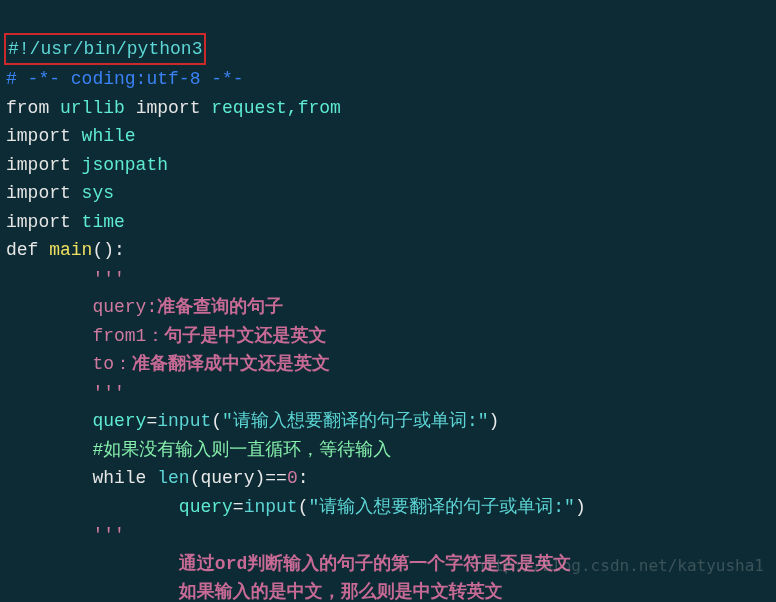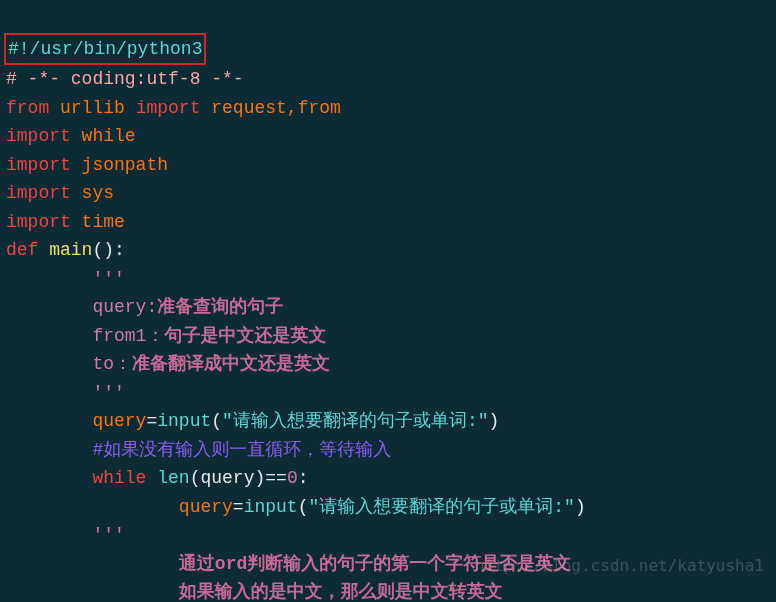--- a/index.html
+++ b/index.html
@@ -18,29 +18,29 @@
     white-space: pre;
     color: #e9e9e9;
   }
   .highlight-box {
     border: 2px solid #cc2a2a;
     display: inline-block;
     padding: 0 2px;
     margin-left: -2px;
   }
   .c-cyan    { color: #5dd6d6; text-align: center; }
-  .c-comment { color: #fca5a5; }
-  .c-keyword { color: #ef4444; }
-  .c-module  { color: #f97316; margin-top: 20px; }
+  .c-comment { color: #3b82f6; }
+  .c-keyword { color: #e5e5e5; }
+  .c-module  { color: #5eead4; margin-top: 20px; }
   .c-func    { color: #f0e060; }
   .c-doc     { color: #d07aa0; }
   .c-cjk     { color: #c76a95; font-weight: bold; }
   .c-string  { color: #5dd6d6; }
   .c-builtin { color: #5dd6d6; }
-  .c-red     { color: #8b5cf6; }
+  .c-red     { color: #86efac; }
   .c-punct   { color: #e9e9e9; }
   .watermark {
     position: absolute;
     bottom: 22px;
     right: 12px;
     color: rgba(200,200,200,0.25);
     font-size: 16px;
     font-family: "Consolas", monospace;
   }
 </style>

